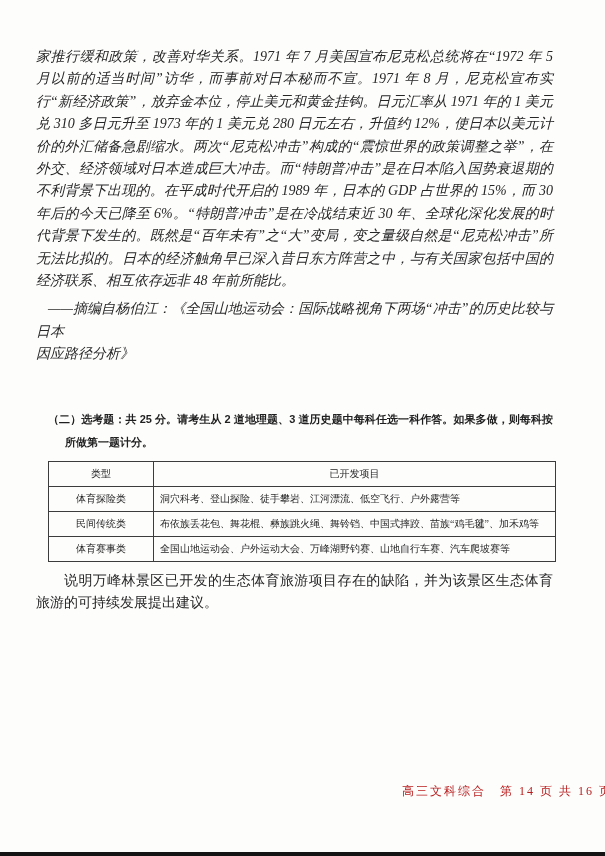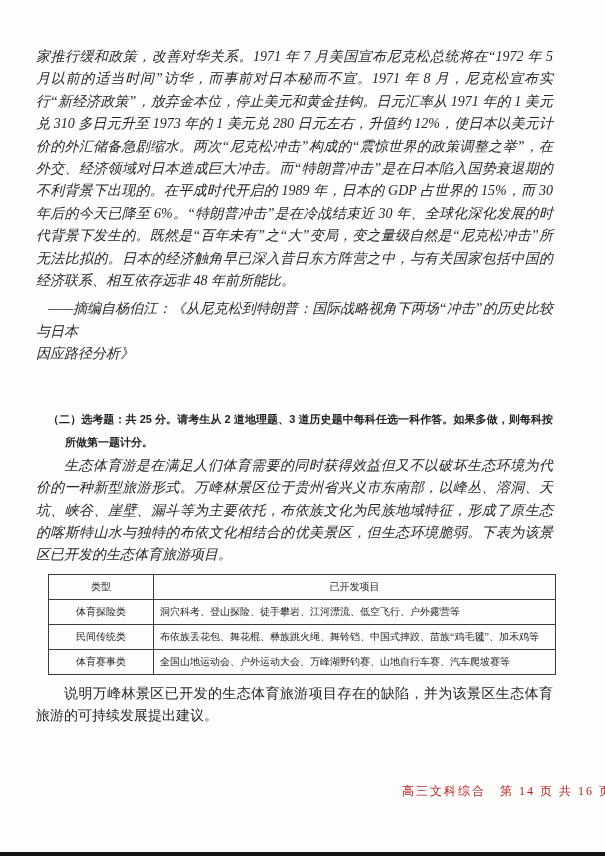--- a/index.html
+++ b/index.html
@@ -85,29 +85,28 @@
 </style>
 </head>
 <body>
 
 <div class="page">
   <div class="content">
 
     <p class="para kai">家推行缓和政策，改善对华关系。1971 年 7 月美国宣布尼克松总统将在“1972 年 5 月以前的适当时间”访华，而事前对日本秘而不宣。1971 年 8 月，尼克松宣布实行“新经济政策”，放弃金本位，停止美元和黄金挂钩。日元汇率从 1971 年的 1 美元兑 310 多日元升至 1973 年的 1 美元兑 280 日元左右，升值约 12%，使日本以美元计价的外汇储备急剧缩水。两次“尼克松冲击”构成的“震惊世界的政策调整之举”，在外交、经济领域对日本造成巨大冲击。而“特朗普冲击”是在日本陷入国势衰退期的不利背景下出现的。在平成时代开启的 1989 年，日本的 GDP 占世界的 15%，而 30 年后的今天已降至 6%。“特朗普冲击”是在冷战结束近 30 年、全球化深化发展的时代背景下发生的。既然是“百年未有”之“大”变局，变之量级自然是“尼克松冲击”所无法比拟的。日本的经济触角早已深入昔日东方阵营之中，与有关国家包括中国的经济联系、相互依存远非 48 年前所能比。</p>
 
     <div class="citation kai">
-      <div class="para kai cit-line1">——摘编自杨伯江：《从尼克松到特朗普：国际战略视角下两场“冲击”的历史比较与日本</div>
+      <div class="para kai cit-line1">——摘编自杨伯江：《全国山地运动会：国际战略视角下两场“冲击”的历史比较与日本</div>
       <div class="para kai cit-line2">因应路径分析》</div>
     </div>
 
 
     <div class="sec-head">（二）选考题：共 25 分。请考生从 2 道地理题、3 道历史题中每科任选一科作答。如果多做，则每科按所做第一题计分。</div>
 
 
-    <p class="para kai indent2 geo-material">生态体育游是在满足人们体育需要的同时获得效益但又不以破坏生态环境为代价的一种新型旅游形式。万峰林景区位于贵州省兴义市东南部，以峰丛、溶洞、天坑、峡谷、崖壁、漏斗等为主要依托，布依族文化为民族地域特征，形成了原生态的喀斯特山水与独特的布依文化相结合的优美景区，但生态环境脆弱。下表为该景区已开发的生态体育旅游项目。</p>
 
     <table class="projects">
       <thead>
         <tr>
           <th class="type-col">类型</th>
           <th>已开发项目</th>
         </tr>
       </thead>
       <tbody>
         <tr>

